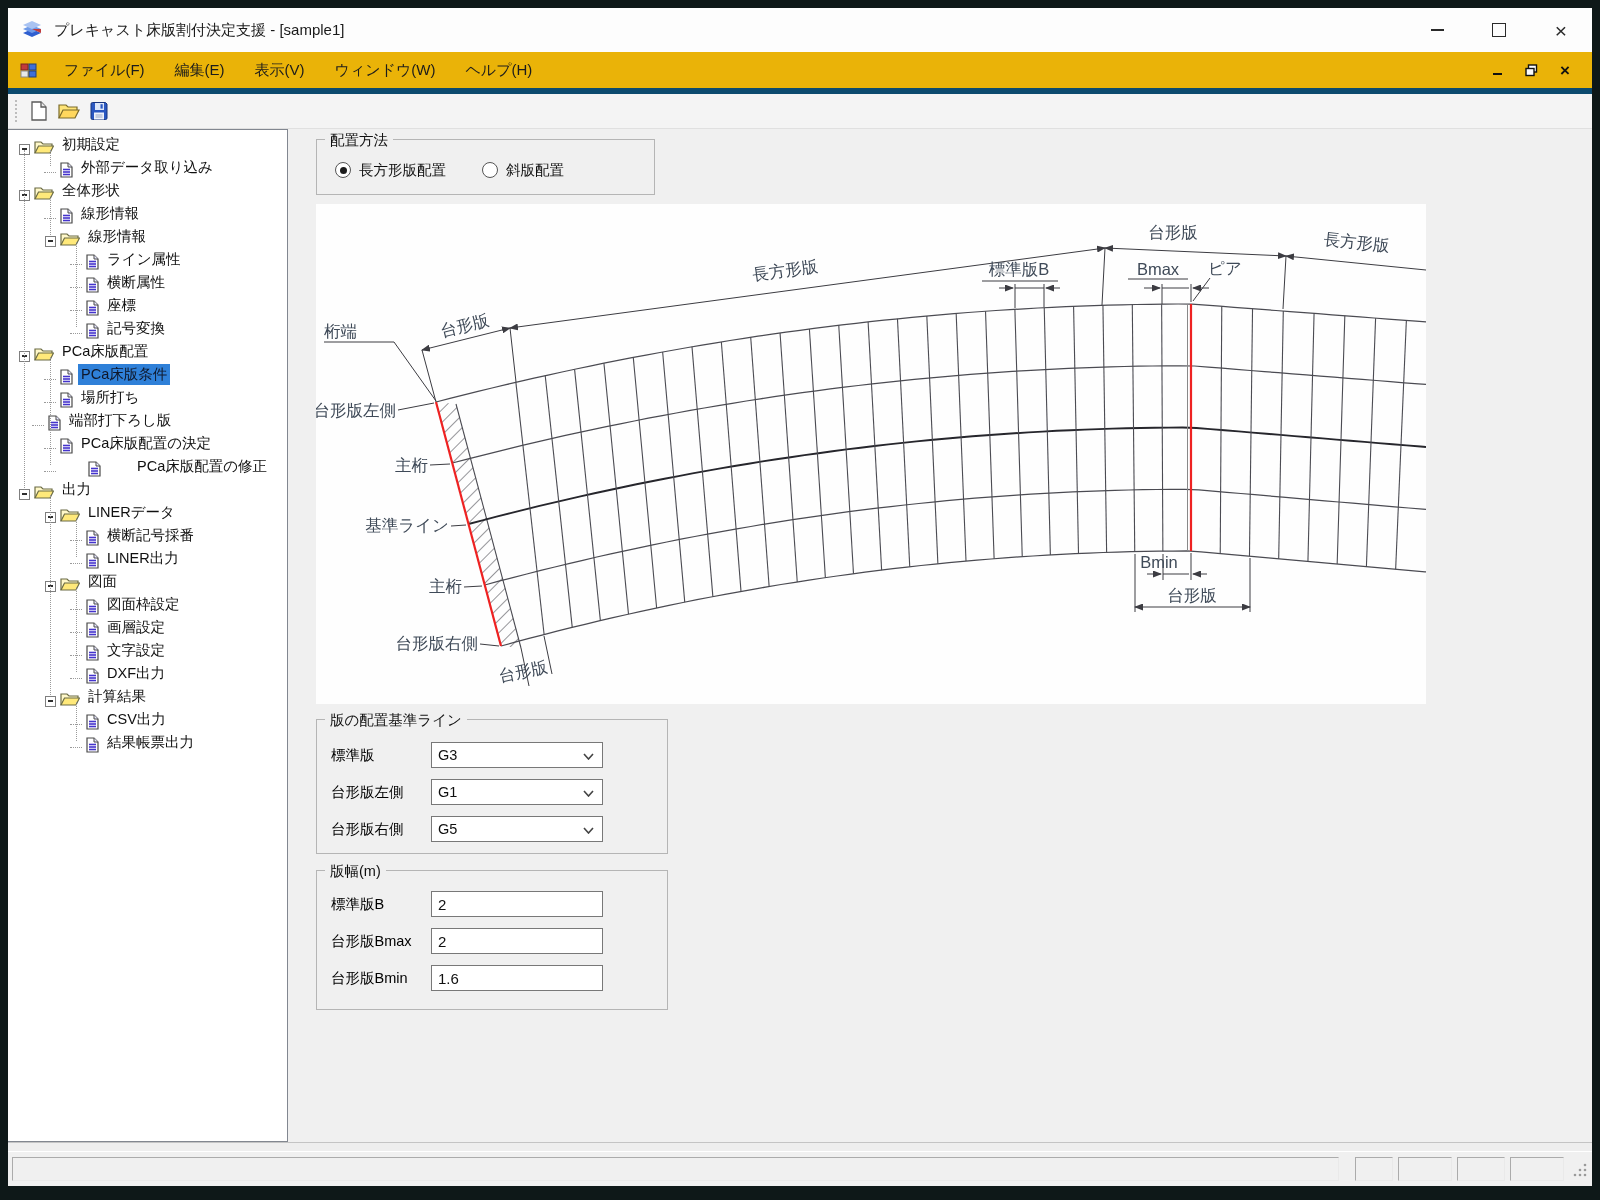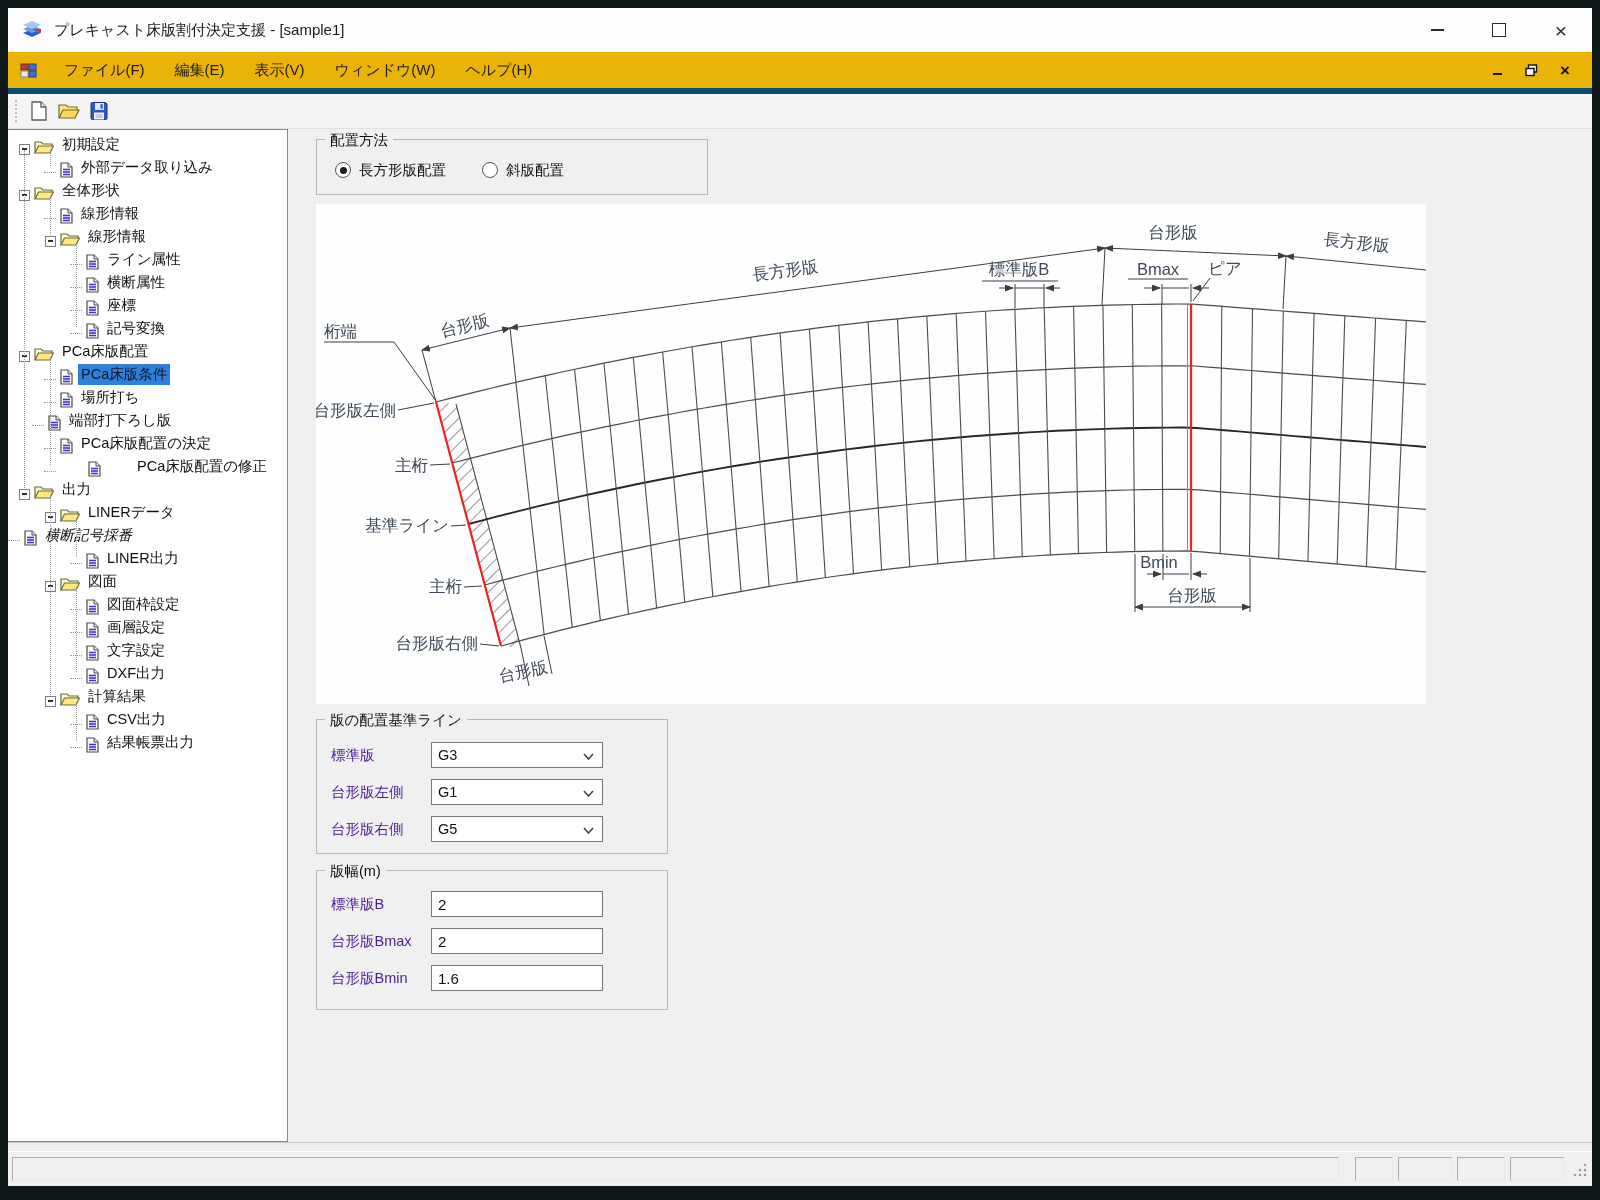--- a/index.html
+++ b/index.html
@@ -42,31 +42,31 @@
   .ticon{display:flex;margin-right:5px;flex:0 0 auto;}
   .tlabel{padding:1px 3px;}
   .tlabel.sel{background:#2f80d8;color:#0f172a;}
   .guide{position:absolute;width:0;border-left:1px dotted #9a9a9a;}
 
   .mainpanel{flex:1;background:#f0f0f0;position:relative;padding-left:28px;box-sizing:border-box;overflow:hidden;}
 
   
   .group{position:relative;border:1px solid #b5b5b5;background:#f0f0f0;box-sizing:border-box;}
   .group .gtitle{position:absolute;top:-9px;left:8px;background:#f0f0f0;padding:0 5px;font-size:14.5px;color:#101010;}
-  .g1{width:392px;height:56px;margin-top:10px;display:flex;align-items:center;padding:6px 0 0 18px;}
+  .g1{width:339px;height:56px;margin-top:10px;display:flex;align-items:center;padding:6px 0 0 18px;}
   .radio{display:flex;align-items:center;margin-right:36px;font-size:14.5px;color:#101010;}
   .rdot{width:16px;height:16px;border:1.8px solid #555;border-radius:50%;box-sizing:border-box;margin-right:8px;display:flex;align-items:center;justify-content:center;background:#fff;}
   .rdot.on::after{content:"";width:7px;height:7px;border-radius:50%;background:#1c1c1c;}
 
   .diagram{width:1110px;height:500px;background:#fefefe;margin-top:9px;}
 
   .g2{width:352px;height:135px;margin-top:15px;padding:22px 0 0 14px;}
   .g3{width:352px;height:140px;margin-top:16px;padding:20px 0 0 14px;}
   .frow{display:flex;align-items:center;margin-bottom:11px;}
-  .flabel{width:100px;font-size:14.5px;color:#4c1d95;flex:0 0 auto;}
+  .flabel{width:100px;font-size:14.5px;color:#000000;flex:0 0 auto;}
   .combo{width:172px;height:26px;background:#fff;border:1px solid #787878;box-sizing:border-box;display:flex;align-items:center;font-size:14.5px;color:#101010;padding-left:6px;position:relative;}
   .combo svg{position:absolute;right:8px;top:10px;}
   .tinput{width:172px;height:26px;box-sizing:border-box;border:1px solid #787878;font-size:15px;font-family:"Liberation Sans",sans-serif;padding:0 0 0 6px;color:#101010;background:#fff;}
 
   
   .strip{height:8px;background:#eeeeee;border-top:1px solid #c4c4c4;border-bottom:1px solid #ffffff;flex:0 0 auto;}
   .statusbar{height:34px;background:#f0f0f0;display:flex;align-items:center;flex:0 0 auto;padding:0 4px;}
   .spanel{height:24px;border:1px solid;border-color:#ababab #e9e9e9 #e9e9e9 #ababab;box-sizing:border-box;}
   .spanel.long{width:1330px;margin-right:16px;}
   .cells{display:flex;gap:5px;}
@@ -423,21 +423,21 @@
                 </span>
               </span>
               <span class="ticon">
                 <svg width="20" height="15" viewBox="0 0 20 15">
                   <path d="M1 13 V2 h6 l2 2 h9 v3" fill="#fff8c9" stroke="#6b6b45" stroke-width="1.2"></path>
                   <path d="M1 13 L4.5 6 h15 l-3.5 7 z" fill="#ffe97a" stroke="#6b6b45" stroke-width="1.2"></path>
                 </svg>
               </span>
               <span class="tlabel">LINERデータ</span>
             </div>
-            <div class="trow" style=" font-style: italic;">
+            <div class="trow" style="padding-left: 62px;">
               <span class="slot">
                 <span class="stub"></span>
               </span>
               <span class="ticon">
                 <svg width="13" height="16" viewBox="0 0 13 16">
                   <path d="M1 1 h7 l4 4 v10 h-11 z" fill="#fff" stroke="#4a4a4a" stroke-width="1.2"></path>
                   <path d="M8 1 v4 h4" fill="#e8e8ff" stroke="#4a4a4a"></path>
                   <g stroke="#4433cc" stroke-width="1.6">
                     <line x1="3" y1="7.5" x2="10" y2="7.5"></line>
                     <line x1="3" y1="10" x2="10" y2="10"></line>

